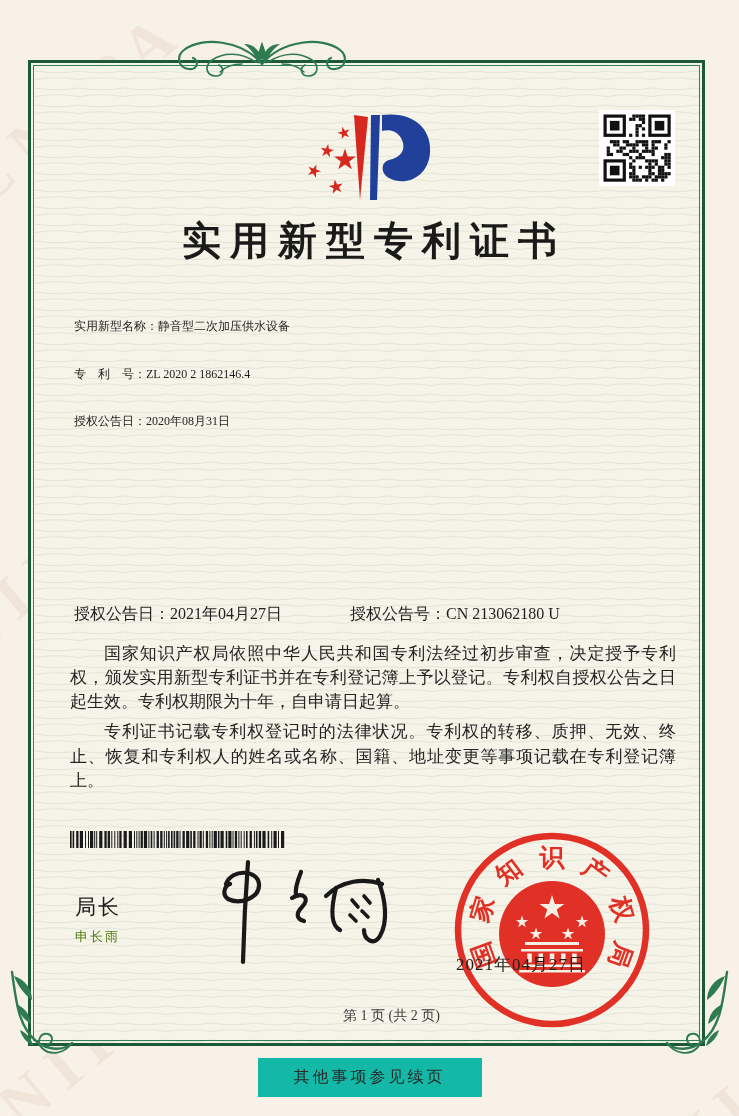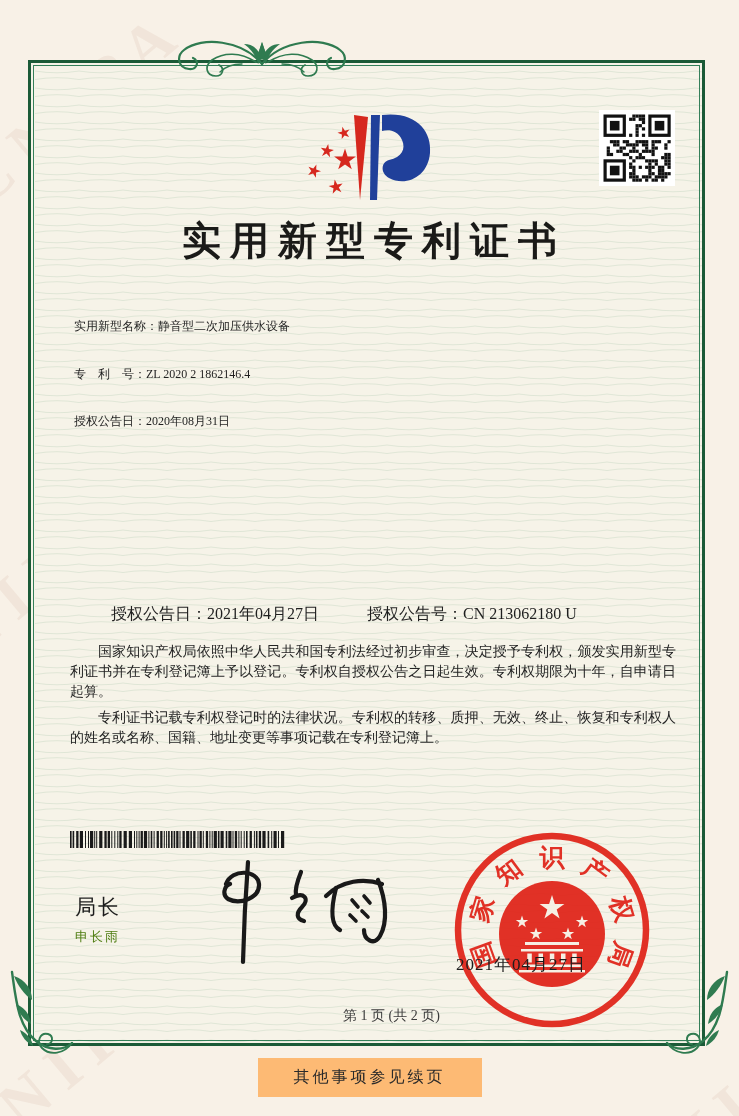--- a/index.html
+++ b/index.html
@@ -17,34 +17,34 @@
   svg.waves{position:absolute;left:35px;top:67px;}
   
   .cert-no{position:absolute;left:74px;top:108px;font-size:16.5px;letter-spacing:2.5px;color:#2b2b2b;}
   .logo{position:absolute;left:296px;top:103px;}
   .qr{position:absolute;left:599px;top:110px;}
   .title{position:absolute;left:0;right:0;top:214px;text-align:center;
          font-size:39px;font-weight:bold;letter-spacing:9px;text-indent:9px;color:#1a1a18;}
   .fields{position:absolute;left:74px;top:318px;width:580px;}
   .field-row{height:47.6px;font-size:12px;white-space:pre;color:#1f1f1f;}
   .flabel{white-space:pre;}
-  .grant{position:absolute;left:74px;top:604px;display:flex;gap:48px;font-size:16px;white-space:pre;color:#1f1f1f;margin-left:37px;}
+  .grant{position:absolute;left:74px;top:604px;display:flex;gap:68px;font-size:16px;white-space:pre;color:#1f1f1f;}
   .paras{position:absolute;left:70px;top:642px;width:606px;}
-  .paras p{margin:0 0 6px 0;font-size:14px;line-height:1.42;text-indent:2em;
+  .paras p{margin:0 0 6px 0;font-size:17px;line-height:1.42;text-indent:2em;
            text-align:justify;color:#242424;}
   .barcode{position:absolute;left:70px;top:830px;}
   .signer-title{position:absolute;left:75px;top:893px;font-size:21px;letter-spacing:2px;color:#1c1c1c;}
   .signer-name{position:absolute;left:75px;top:928px;font-size:13px;letter-spacing:2px;color:#4d7c0f;}
   .signature{position:absolute;left:196px;top:858px;}
   .seal{position:absolute;left:442px;top:820px;opacity:.93;}
   .seal-date{position:absolute;left:456px;top:953px;font-size:17px;letter-spacing:1px;
              color:#1d1d1d;white-space:nowrap;}
   .page-info{position:absolute;left:0;right:0;top:1007px;text-align:center;font-size:14px;color:#3a3a3a;margin-left:44px;}
   .footer-note{position:absolute;left:50%;top:1058px;transform:translateX(-50%);
-               background:#fdba74;padding:9px 36px;font-size:16px;letter-spacing:3px;color:#2a2a2a;}
+               background:#14b8a6;padding:9px 36px;font-size:16px;letter-spacing:3px;color:#2a2a2a;}
   .orn-top{position:absolute;left:172px;top:34px;}
   .orn-bl{position:absolute;left:6px;top:970px;}
   .orn-br{position:absolute;left:663px;top:970px;transform:scaleX(-1);}
 </style>
 </head>
 <body>
 
 <div class="page">
 
   <span class="wm" style="left:-60px;top:70px;">CNIPA</span>

